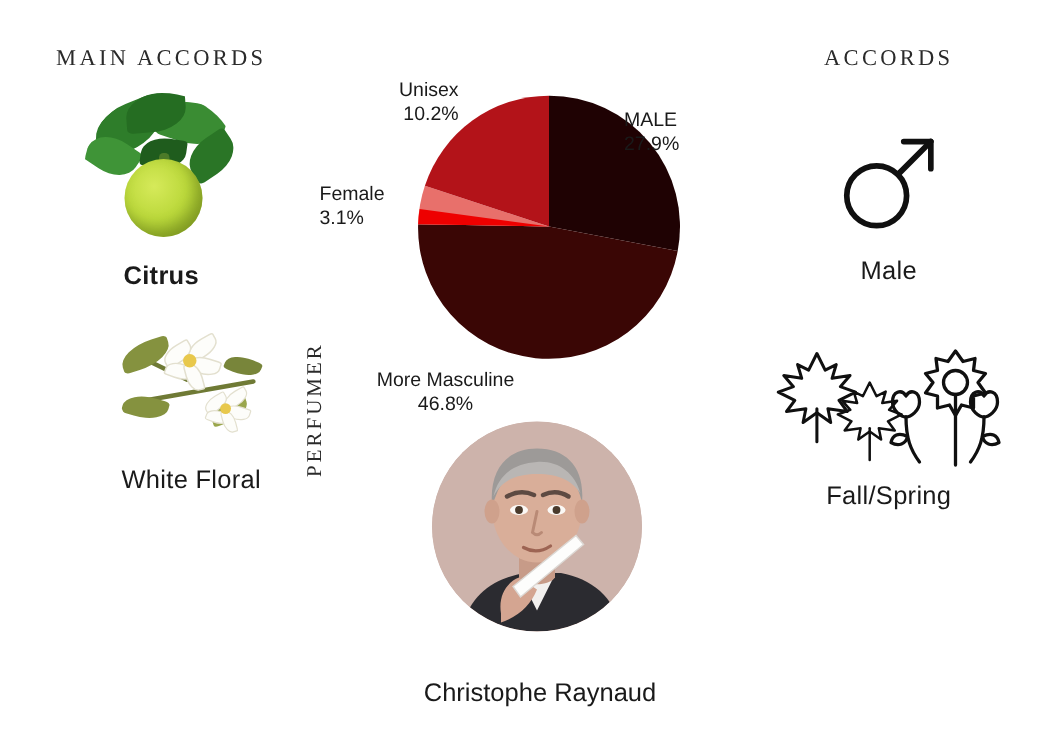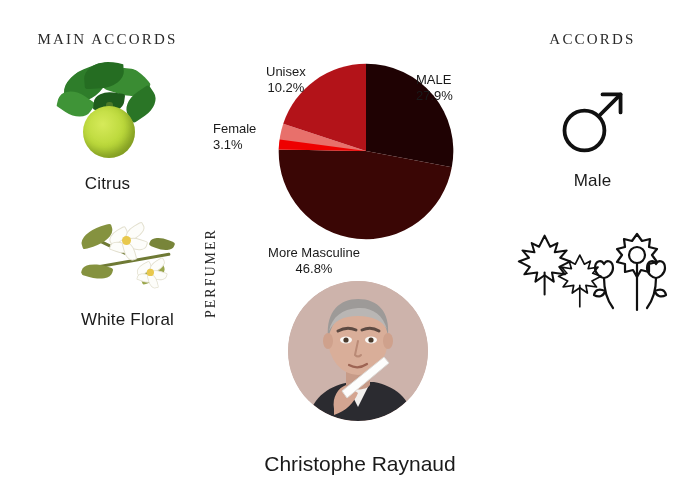--- a/index.html
+++ b/index.html
@@ -21,21 +21,21 @@
     letter-spacing:2.2px;
     color:#2a2a2a;
     text-align:center;
     white-space:nowrap;
   }
   #head-accords{left:0;width:215px;top:31px;}
   #head-details{left:485px;width:215px;top:31px;}
 
   
   .accord{position:absolute;left:0;width:215px;text-align:center;}
-  #accord-0{top:62px;}
+  #accord-0{top:62px;font-weight:bold;}
   #accord-1{top:198px;padding-left:20px;}
   #accord-2{top:335px;}
 
   .accord-img{
     width:104px;height:104px;
     border-radius:50%;
     margin:0 auto;
     position:relative;
     overflow:hidden;
   }
@@ -92,24 +92,24 @@
   #pie-wrap{position:absolute;left:277px;top:62px;width:178px;height:178px;}
   #pie{width:178px;height:178px;border-radius:50%;display:block;}
 
   .pie-label{
     position:absolute;
     font-size:13px;
     line-height:1.25;
     color:#1a1a1a;
     white-space:nowrap;
   }
-  #lbl-unisex{left:266px;top:52px;text-align:center;margin-top:12px;}
+  #lbl-unisex{left:266px;top:52px;text-align:right;}
   #lbl-male{left:416px;top:72px;text-align:left;}
   #lbl-female{left:213px;top:121px;text-align:left;}
-  #lbl-masc{left:314px;top:245px;text-align:center;transform:translateX(-50%);}
+  #lbl-masc{left:297px;top:245px;text-align:center;transform:translateX(-50%);}
 
   
   #perfumer-vertical{
     position:absolute;
     left:203px;top:318px;
     font-family:"Liberation Serif", serif;
     font-size:14px;
     letter-spacing:2px;
     color:#2a2a2a;
     transform:rotate(-90deg);
@@ -117,21 +117,21 @@
     white-space:nowrap;
   }
   #perfumer-photo{
     position:absolute;left:288px;top:281px;
     width:140px;height:140px;border-radius:50%;
     overflow:hidden;
     background:#cdb3ab;
   }
   #perfumer-name{
     position:absolute;left:240px;top:452px;width:240px;
-    text-align:center;font-size:21px;color:#1a1a1a;
+    text-align:center;font-size:17px;color:#1a1a1a;
   }
 
   
   .detail{position:absolute;left:485px;width:215px;text-align:center;}
   #detail-0{top:75px;}
   #detail-1{top:225px;}
   #detail-2{top:358px;}
   .detail-icon{height:92px;display:flex;align-items:center;justify-content:center;}
   .detail-label{
     margin-top:4px;font-size:17px;color:#1a1a1a;letter-spacing:.2px;
@@ -306,16 +306,17 @@
           <path d="M12,33 C6,30 2,32 1,37 C6,40 11,38 12,33 Z"></path>
         </g>
 
         <g transform="translate(136,28)">
           <path d="M2,10 C2,3 8,1 11,6 C14,1 20,3 20,10 C20,16 14,20 11,20 C8,20 2,16 2,10 Z"></path>
           <path d="M11,20 C11,34 8,42 2,50"></path>
           <path d="M10,33 C16,30 20,32 21,37 C16,40 11,38 10,33 Z"></path>
         </g>
       </svg>
     </div>
+    <div class="detail-label">Fall/Spring</div>
   </div>
 
 
 </div>
 
 </body></html>

